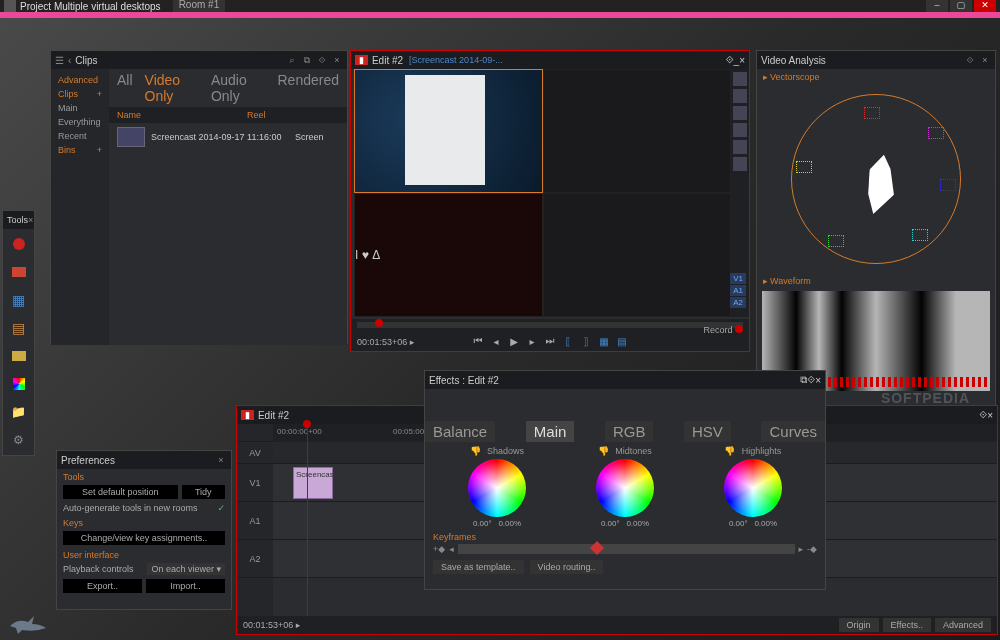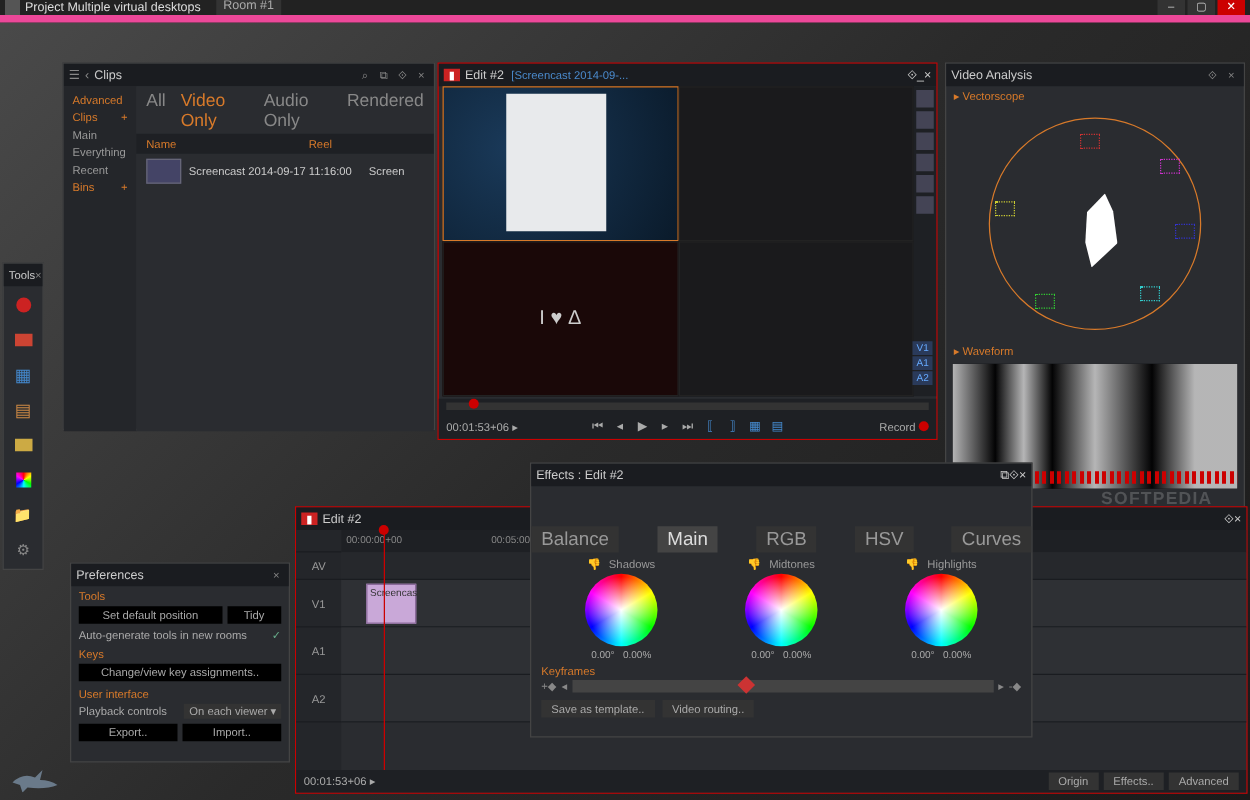--- a/index.html
+++ b/index.html
@@ -38,31 +38,31 @@
 
 .edit-panel { left: 350px; top: 50px; width: 400px; height: 302px; border: 1px solid #c00; }
 .edit-header { background: #1a1c20; height: 18px; display: flex; align-items: center; padding: 0 4px; font-size: 10px; }
 .edit-header .accent-tag { background: #c22; color: #fff; padding: 0 4px; font-size: 9px; margin-right: 4px; }
 .edit-header .clip-name { color: #4a8acc; font-size: 9px; }
 .edit-viewer { position: absolute; top: 18px; left: 3px; right: 18px; height: 248px; background: #0a0a0c; display: flex; flex-wrap: wrap; }
 .edit-quadrant { width: 50%; height: 50%; border: 1px solid #222; position: relative; }
 .edit-q1 { background: radial-gradient(circle at 30% 40%, #1a3a5a, #0a1a2a); border: 1px solid #d87a2a; }
 .edit-q1::after { content:""; position:absolute; left:50px; top:5px; width:80px; height:110px; background:#e8eaec; }
 .edit-q2 { background: #1a1a1c; }
-.edit-q3 { background: #1a0808; display:flex; align-items:center; justify-content:center; color:#ccc; font-size:16px; }
+.edit-q3 { background: #1a0808; display:flex; align-items:center; color:#ccc; font-size:12px; }
 .edit-q4 { background: #1a1a1c; }
 .edit-sidebar { position: absolute; right: 0; top: 18px; width: 18px; height: 248px; background: #1e2024; }
 .edit-sidebar-icon { width: 14px; height: 14px; margin: 3px auto; background: #445; cursor: pointer; }
 .track-labels { position: absolute; right: 3px; bottom: 42px; font-size: 8px; }
 .track-labels div { background: #2a3a5a; color: #6af; padding: 1px 3px; margin: 1px 0; }
 .edit-controls { position: absolute; bottom: 0; left: 0; right: 0; height: 32px; background: #1e2024; }
 .edit-timecode { position: absolute; left: 6px; bottom: 4px; font-size: 9px; color: #aaa; }
 .edit-transport { position: absolute; left: 50%; transform: translateX(-50%); bottom: 3px; display: flex; gap: 4px; }
 .transport-btn { width: 14px; height: 14px; color: #aaa; cursor: pointer; font-size: 10px; display: flex; align-items: center; justify-content: center; }
-.edit-record { position: absolute; right: 6px; bottom: 4px; font-size: 9px; color: #aaa; margin-top: 23px; }
+.edit-record { position: absolute; right: 6px; bottom: 16px; font-size: 9px; color: #aaa; margin-top: 23px; }
 .red-dot { width: 8px; height: 8px; background: #c00; border-radius: 50%; display: inline-block; }
 
 .analysis-panel { left: 756px; top: 50px; width: 240px; height: 382px; }
 .analysis-section-header { font-size: 9px; color: #d87a2a; padding: 3px 6px; }
 .vectorscope { width: 180px; height: 180px; margin: 4px auto; position: relative; }
 .vscope-circle { width: 170px; height: 170px; border: 1px solid #d87a2a; border-radius: 50%; position: absolute; top: 5px; left: 5px; }
 .vscope-blob { position: absolute; top: 50%; left: 50%; width: 50px; height: 60px; background: #fff; transform: translate(-40%,-40%) rotate(15deg); clip-path: polygon(40% 0%, 60% 20%, 80% 60%, 50% 100%, 30% 70%, 20% 30%); }
 .vscope-target { position: absolute; width: 16px; height: 12px; border: 1px dotted; }
 .waveform { width: 228px; height: 100px; margin: 2px auto; background: #0a0a0c; position: relative; overflow: hidden; }
 .wf-img { position: absolute; inset: 0; background: linear-gradient(90deg, #fff 0%, #000 15%, #fff 25%, #000 35%, #fff 50%, #000 70%, #fff 85%); opacity: 0.7; }

